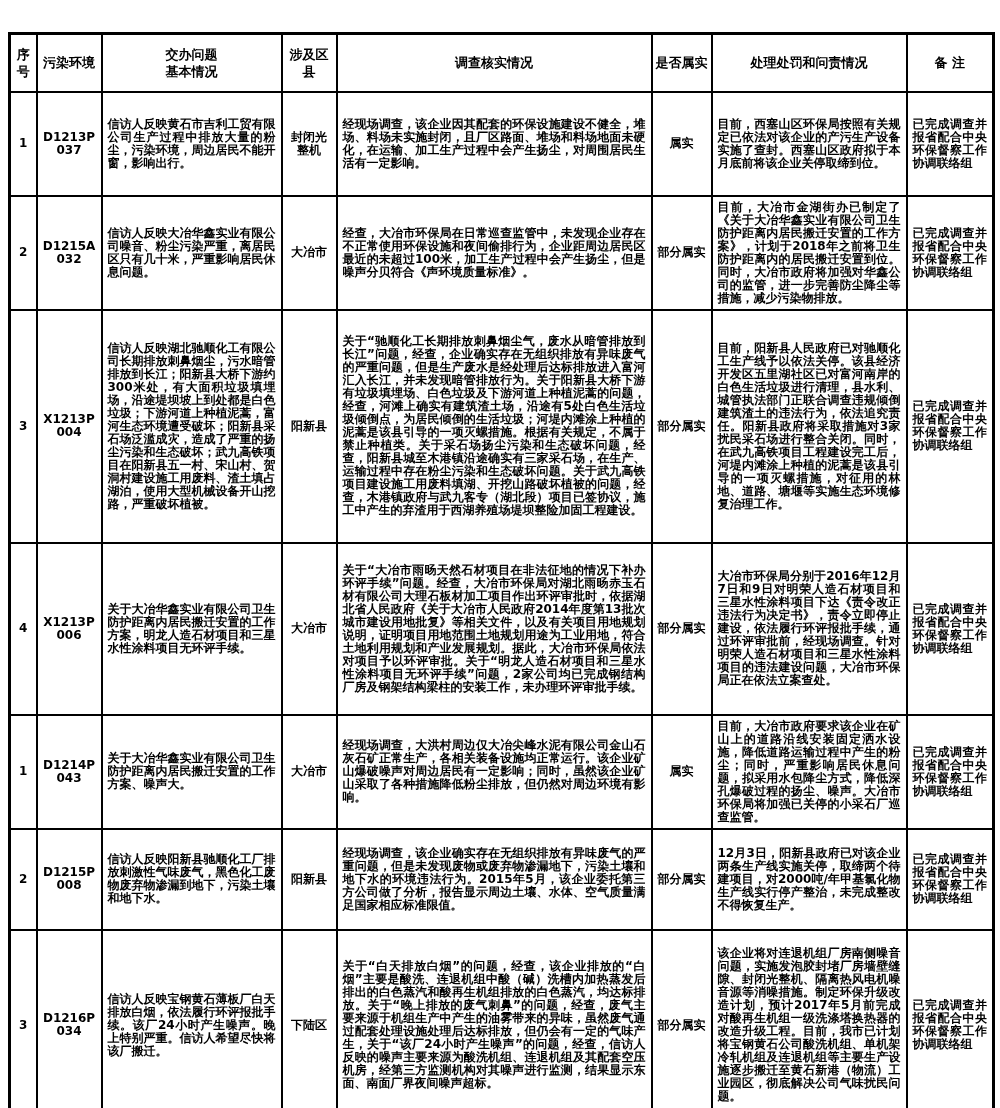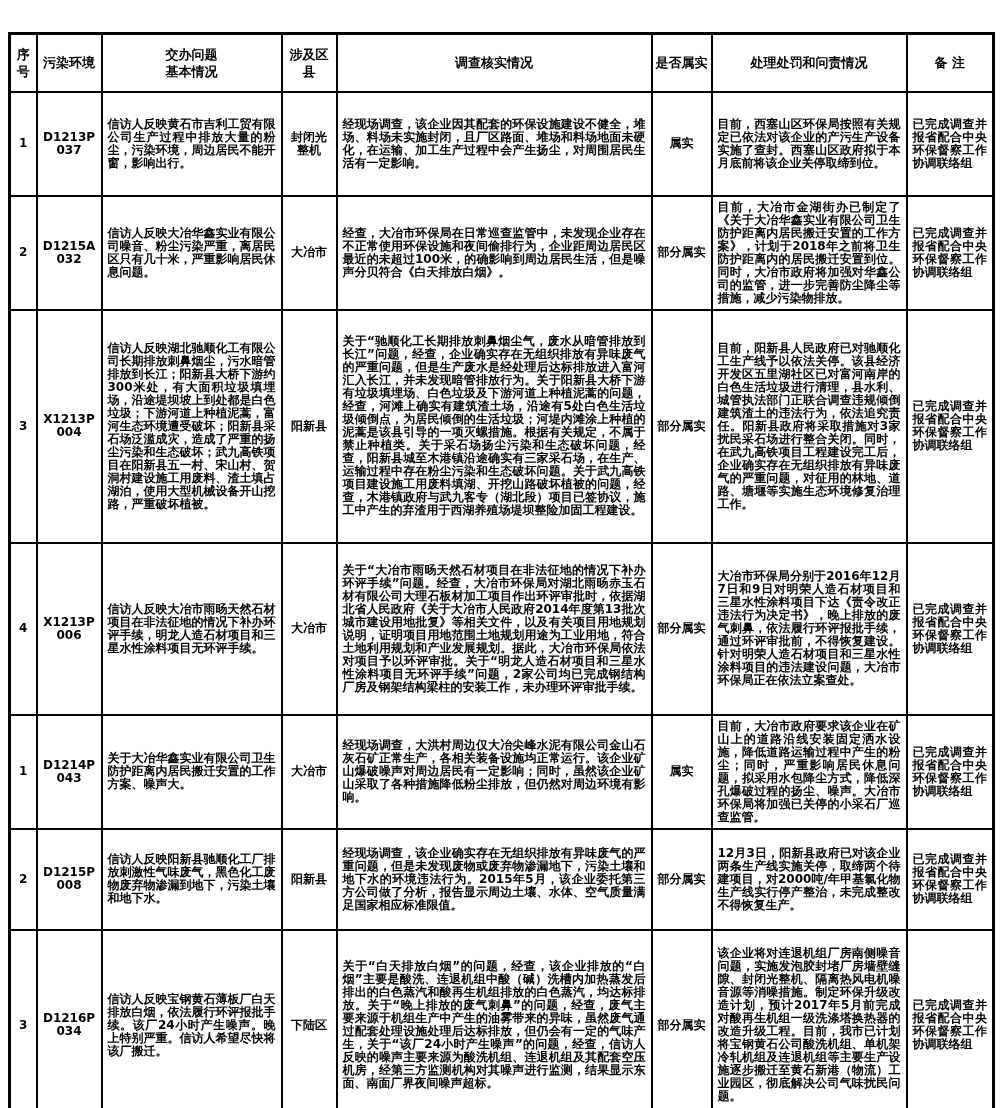--- a/index.html
+++ b/index.html
@@ -75,43 +75,43 @@
           <td class="c-left">经现场调查，该企业因其配套的环保设施建设不健全，堆场、料场未实施封闭，且厂区路面、堆场和料场地面未硬化，在运输、加工生产过程中会产生扬尘，对周围居民生活有一定影响。</td>
           <td class="c-center">属实</td>
           <td class="c-left">目前，西塞山区环保局按照有关规定已依法对该企业的产污生产设备实施了查封。西塞山区政府拟于本月底前将该企业关停取缔到位。</td>
           <td class="c-left">已完成调查并报省配合中央环保督察工作协调联络组</td>
         </tr>
         <tr style="height: 106px;">
           <td class="c-center">2</td>
           <td class="c-center">D1215A032</td>
           <td class="c-left">信访人反映大冶华鑫实业有限公司噪音、粉尘污染严重，离居民区只有几十米，严重影响居民休息问题。</td>
           <td class="c-center">大冶市</td>
-          <td class="c-left">经查，大冶市环保局在日常巡查监管中，未发现企业存在不正常使用环保设施和夜间偷排行为，企业距周边居民区最近的未超过100米，的确影响到周边居民生活，但是噪声分贝符合《白天排放白烟》。</td>
+          <td class="c-left">经查，大冶市环保局在日常巡查监管中，未发现企业存在不正常使用环保设施和夜间偷排行为，企业距周边居民区最近的未超过100米，加工生产过程中会产生扬尘，但是噪声分贝符合《声环境质量标准》。</td>
           <td class="c-center">部分属实</td>
           <td class="c-left">目前，大冶市金湖街办已制定了《关于大冶华鑫实业有限公司卫生防护距离内居民搬迁安置的工作方案》，计划于2018年之前将卫生防护距离内的居民搬迁安置到位。同时，大冶市政府将加强对华鑫公司的监管，进一步完善防尘降尘等措施，减少污染物排放。</td>
           <td class="c-left">已完成调查并报省配合中央环保督察工作协调联络组</td>
         </tr>
         <tr style="height: 233px;">
           <td class="c-center">3</td>
           <td class="c-center">X1213P004</td>
           <td class="c-left">信访人反映湖北驰顺化工有限公司长期排放刺鼻烟尘，污水暗管排放到长江；阳新县大桥下游约300米处，有大面积垃圾填埋场，沿途堤坝坡上到处都是白色垃圾；下游河道上种植泥蒿，富河生态环境遭受破坏；阳新县采石场泛滥成灾，造成了严重的扬尘污染和生态破坏；武九高铁项目在阳新县五一村、宋山村、贺洞村建设施工用废料、渣土填占湖泊，使用大型机械设备开山挖路，严重破坏植被。</td>
           <td class="c-center">阳新县</td>
           <td class="c-left">关于“驰顺化工长期排放刺鼻烟尘气，废水从暗管排放到长江”问题，经查，企业确实存在无组织排放有异味废气的严重问题，但是生产废水是经处理后达标排放进入富河汇入长江，并未发现暗管排放行为。关于阳新县大桥下游有垃圾填埋场、白色垃圾及下游河道上种植泥蒿的问题，经查，河滩上确实有建筑渣土场，沿途有5处白色生活垃圾倾倒点，为居民倾倒的生活垃圾；河堤内滩涂上种植的泥蒿是该县引导的一项灭螺措施。根据有关规定，不属于禁止种植类。关于采石场扬尘污染和生态破坏问题，经查，阳新县城至木港镇沿途确实有三家采石场，在生产、运输过程中存在粉尘污染和生态破坏问题。关于武九高铁项目建设施工用废料填湖、开挖山路破坏植被的问题，经查，木港镇政府与武九客专（湖北段）项目已签协议，施工中产生的弃渣用于西湖养殖场堤坝整险加固工程建设。</td>
           <td class="c-center">部分属实</td>
-          <td class="c-left">目前，阳新县人民政府已对驰顺化工生产线予以依法关停。该县经济开发区五里湖社区已对富河南岸的白色生活垃圾进行清理，县水利、城管执法部门正联合调查违规倾倒建筑渣土的违法行为，依法追究责任。阳新县政府将采取措施对3家扰民采石场进行整合关闭。同时，在武九高铁项目工程建设完工后，企业确实存在无组织排放有异味废气的严重问题，对征用的林地、道路、塘堰等实施生态环境修复治理工作。</td>
+          <td class="c-left">目前，阳新县人民政府已对驰顺化工生产线予以依法关停。该县经济开发区五里湖社区已对富河南岸的白色生活垃圾进行清理，县水利、城管执法部门正联合调查违规倾倒建筑渣土的违法行为，依法追究责任。阳新县政府将采取措施对3家扰民采石场进行整合关闭。同时，在武九高铁项目工程建设完工后，河堤内滩涂上种植的泥蒿是该县引导的一项灭螺措施，对征用的林地、道路、塘堰等实施生态环境修复治理工作。</td>
           <td class="c-left">已完成调查并报省配合中央环保督察工作协调联络组</td>
         </tr>
         <tr style="height: 172px;">
           <td class="c-center">4</td>
           <td class="c-center">X1213P006</td>
-          <td class="c-left">信访人反映大冶市雨旸天然石材项目在非法征地的情况下补办环评手续，明龙人造石材项目和三星水性涂料项目无环评手续。</td>
+          <td class="c-left">关于大冶华鑫实业有限公司卫生防护距离内居民搬迁安置的工作方案，明龙人造石材项目和三星水性涂料项目无环评手续。</td>
           <td class="c-center">大冶市</td>
           <td class="c-left">关于“大冶市雨旸天然石材项目在非法征地的情况下补办环评手续”问题。经查，大冶市环保局对湖北雨旸赤玉石材有限公司大理石板材加工项目作出环评审批时，依据湖北省人民政府《关于大冶市人民政府2014年度第13批次城市建设用地批复》等相关文件，以及有关项目用地规划说明，证明项目用地范围土地规划用途为工业用地，符合土地利用规划和产业发展规划。据此，大冶市环保局依法对项目予以环评审批。关于“明龙人造石材项目和三星水性涂料项目无环评手续”问题，2家公司均已完成钢结构厂房及钢架结构梁柱的安装工作，未办理环评审批手续。</td>
           <td class="c-center">部分属实</td>
-          <td class="c-left">大冶市环保局分别于2016年12月7日和9日对明荣人造石材项目和三星水性涂料项目下达《责令改正违法行为决定书》，晚上排放的废气刺鼻，依法履行环评报批手续，通过环评审批前，不得恢复建设。针对明荣人造石材项目和三星水性涂料项目的违法建设问题，大冶市环保局正在依法立案查处。</td>
+          <td class="c-left">大冶市环保局分别于2016年12月7日和9日对明荣人造石材项目和三星水性涂料项目下达《责令改正违法行为决定书》，责令立即停止建设，依法履行环评报批手续，通过环评审批前，经现场调查。针对明荣人造石材项目和三星水性涂料项目的违法建设问题，大冶市环保局正在依法立案查处。</td>
           <td class="c-left">已完成调查并报省配合中央环保督察工作协调联络组</td>
         </tr>
         <tr style="height: 106px;">
           <td class="c-center">1</td>
           <td class="c-center">D1214P043</td>
           <td class="c-left">关于大冶华鑫实业有限公司卫生防护距离内居民搬迁安置的工作方案、噪声大。</td>
           <td class="c-center">大冶市</td>
           <td class="c-left">经现场调查，大洪村周边仅大冶尖峰水泥有限公司金山石灰石矿正常生产，各相关装备设施均正常运行。该企业矿山爆破噪声对周边居民有一定影响；同时，虽然该企业矿山采取了各种措施降低粉尘排放，但仍然对周边环境有影响。</td>
           <td class="c-center">属实</td>
           <td class="c-left">目前，大冶市政府要求该企业在矿山上的道路沿线安装固定洒水设施，降低道路运输过程中产生的粉尘；同时，严重影响居民休息问题，拟采用水包降尘方式，降低深孔爆破过程的扬尘、噪声。大冶市环保局将加强已关停的小采石厂巡查监管。</td>

